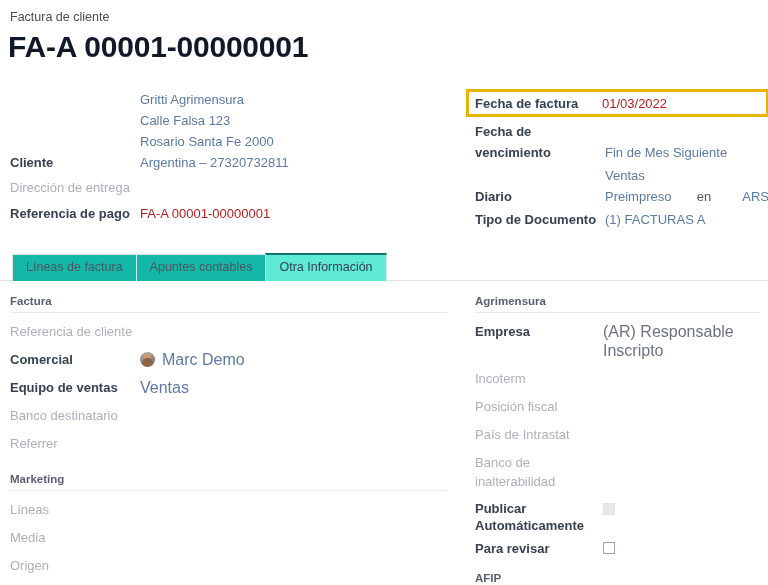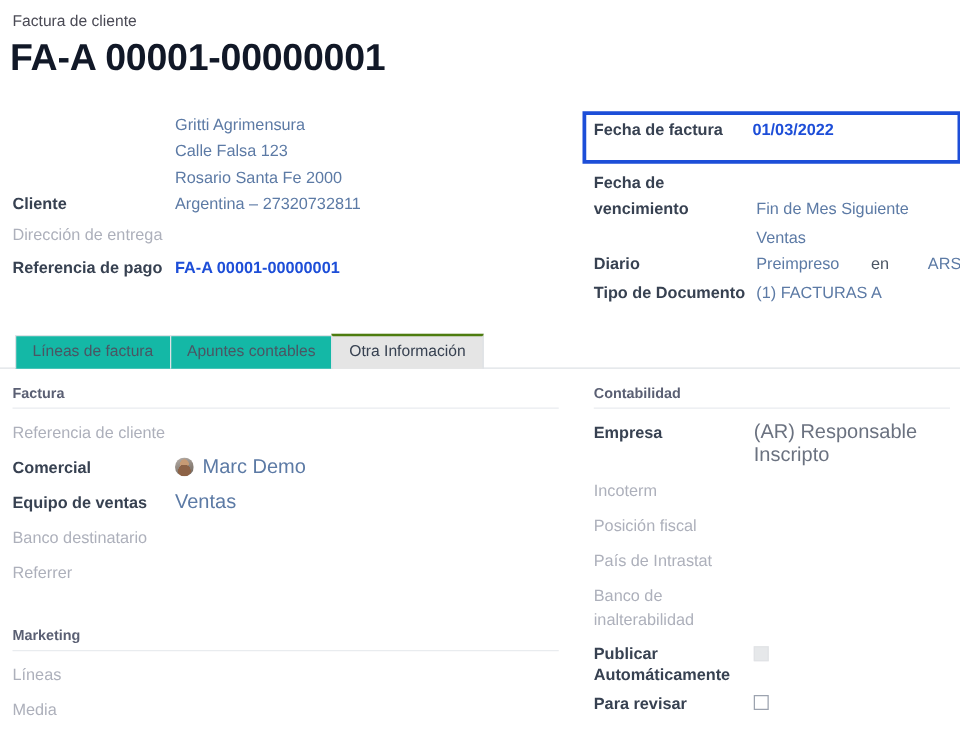--- a/index.html
+++ b/index.html
@@ -54,37 +54,37 @@
     line-height: 21px;
     flex: 0 0 auto;
   }
   .flabel.muted { font-weight: normal; color: #adb0bb; }
   .fvalue {
     font-size: 13px;
     line-height: 21px;
     color: #4b5563;
   }
   .fvalue.link { color: #5c7aa5; }
-  .fvalue.plain { color: #1d4ed8; font-weight: bold; }
+  .fvalue.plain { color: #b91c1c; }
 
   
   .col-left .flabel { width: 130px; }
   .col-left .fvalue { width: 300px; }
 
   
   .col-right .flabel { width: 130px; }
   .col-right .fvalue { width: 160px; }
 
   .addr-line { line-height: 21px; color: #5c7aa5; }
   .addr-line.first { color: #5c7aa5; }
 
   
   .hl {
-    border: 3px solid #1d4ed8;
-    padding: 1px 4px 14px 6px;
+    border: 3px solid #eab308;
+    padding: 1px 4px 0 6px;
     margin-left: -9px;
     margin-bottom: 4px;
   }
   .hl .frow { margin-bottom: 0; }
   .hl .flabel { width: 127px; }
 
   
   .tabs-wrap {
     margin-top: 22px;
     border-bottom: 1px solid #dee2e6;
@@ -101,43 +101,43 @@
     border-bottom: none;
     background: #14b8a6;
     margin-right: -1px;
     line-height: 15px;
     position: relative;
     top: 1px;
     cursor: pointer;
     white-space: nowrap;
   }
   .tab.active {
-    border-top: 2px solid #4d7c0f;
+    border-top: 2px solid #0f766e;
     color: #374151;
-    background: #e5e5e5;
+    background: #5eead4;
     z-index: 2;
   }
 
   
   .bottom-cols {
     display: flex;
     padding: 14px 8px 0 10px;
   }
   .bcol-left  { width: 465px; flex: 0 0 465px; padding-right: 28px; }
   .bcol-right { flex: 1 1 auto; }
 
   .section-title {
     font-size: 11.5px;
     font-weight: bold;
     color: #5a5f73;
     padding-bottom: 5px;
     border-bottom: 1px solid #e9ecef;
     margin-bottom: 9px;
   }
-  .section-title.spaced { margin-top: 36px; }
+  .section-title.spaced { margin-top: 20px; }
 
   .brow {
     display: flex;
     align-items: flex-start;
     margin-bottom: 9px;
     min-height: 19px;
   }
   .blabel {
     font-size: 13px;
     font-weight: bold;
@@ -299,21 +299,21 @@
 
       <div class="brow">
         <div class="blabel muted">Origen</div>
         <div class="bvalue"></div>
       </div>
 
     </div>
 
     <div class="bcol-right">
 
-      <div class="section-title">Contabilidad</div>
+      <div class="section-title">Agrimensura</div>
 
       <div class="brow">
         <div class="blabel">Empresa</div>
         <div class="bvalue grey">(AR) Responsable Inscripto</div>
       </div>
 
       <div class="brow">
         <div class="blabel muted">Incoterm</div>
         <div class="bvalue"></div>
       </div>

